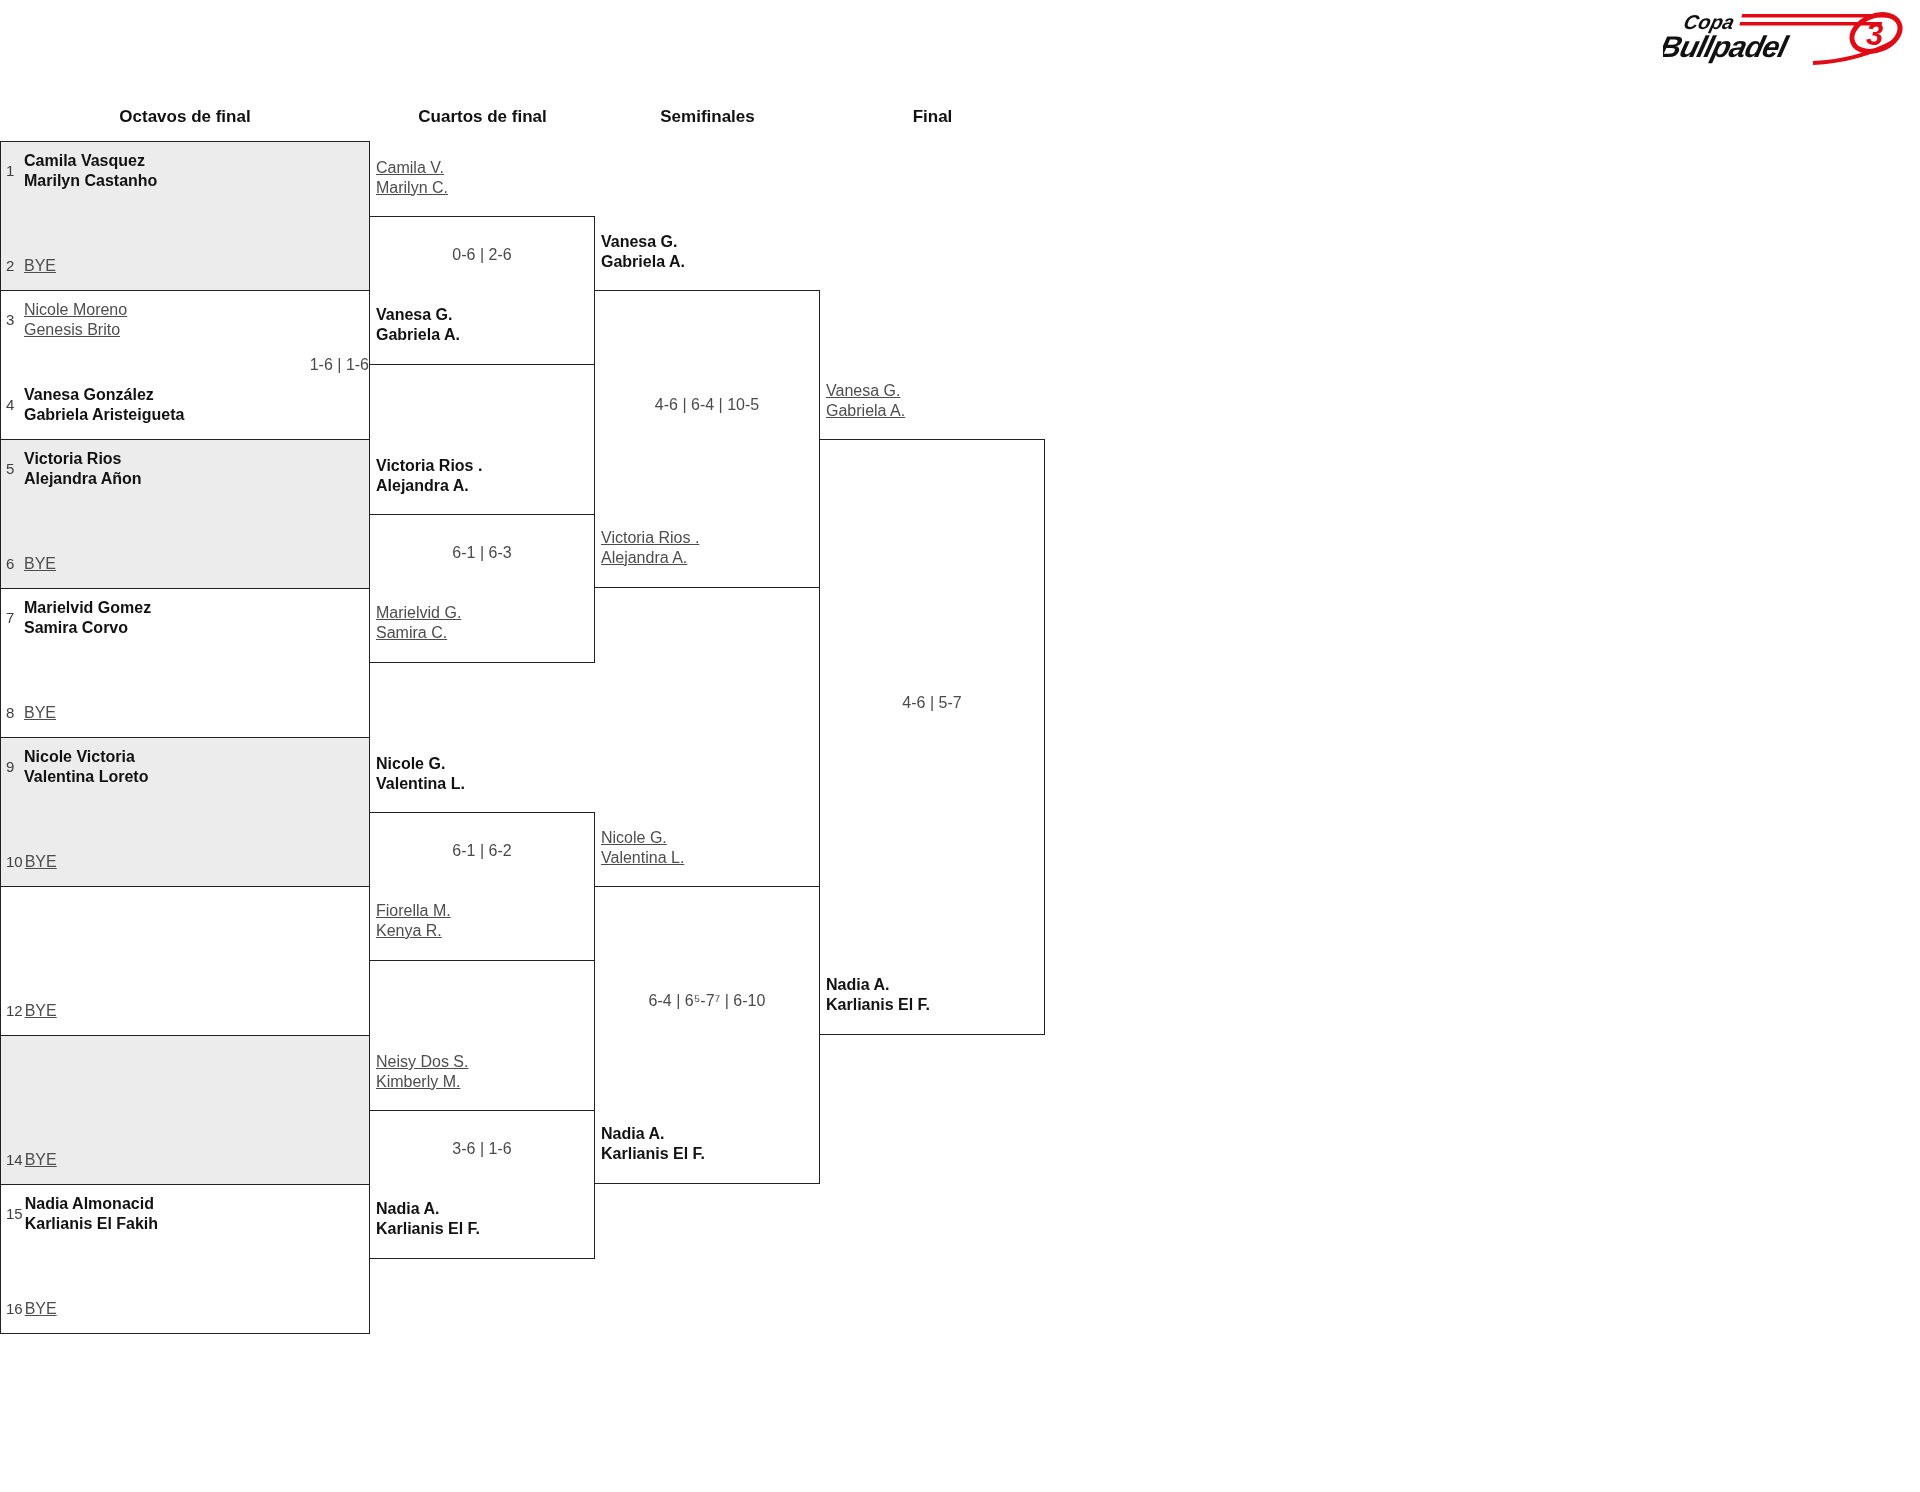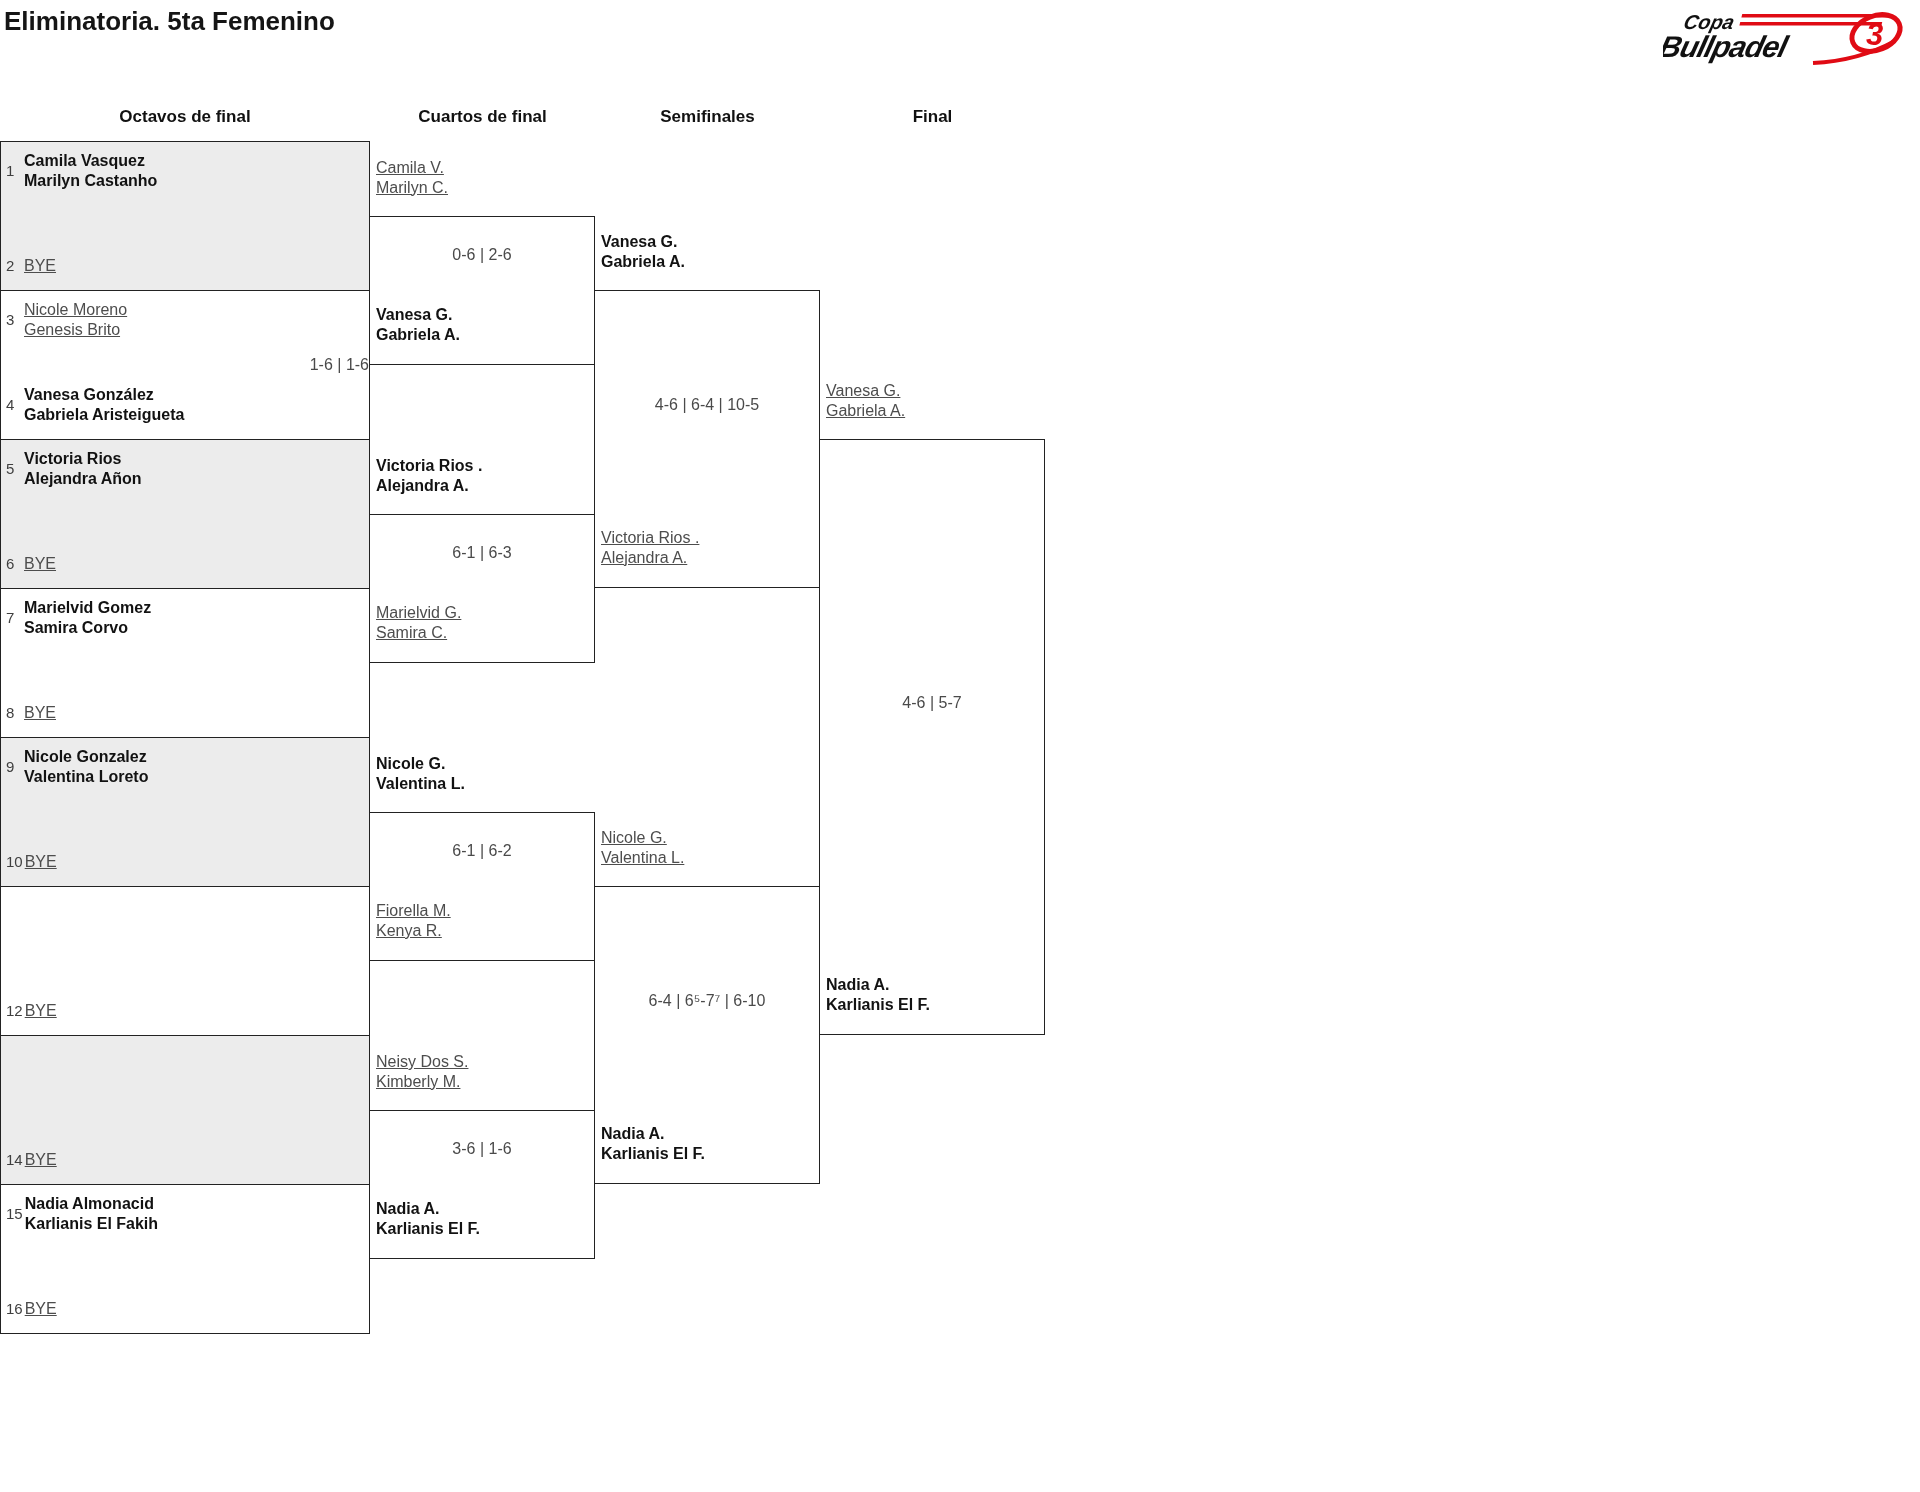--- a/index.html
+++ b/index.html
@@ -32,21 +32,20 @@
   .m-score{position:absolute;left:0;right:0;text-align:center;font-size:16px;color:#4a4a4a;}
   .qf .m-score{top:29px}.sf .m-score{top:105px}.fin .m-score{top:254px}
   .ml{position:absolute;left:6px;font-size:16px;line-height:19.5px;}
   .ml.top{bottom:calc(100% + 20px);}
   .ml.bot{bottom:20px;}
 </style>
 </head>
 <body>
 
 <div class="title">
-  <div>Eliminatoria. 5ta Femenino</div>
 </div>
 
 <svg class="logo" viewBox="0 0 242 64" aria-hidden="true">
   <g transform="skewX(-14)">
     <text x="26" y="26" font-size="20" font-weight="bold" font-style="italic" fill="#111">Copa</text>
     <rect x="82" y="11" width="148" height="3.6" fill="#e00b14"></rect>
     <rect x="82" y="19" width="142" height="3.6" fill="#e00b14"></rect>
     <text x="8" y="54" font-size="30" font-weight="bold" font-style="italic" fill="#111" letter-spacing="-1">Bullpadel</text>
   </g>
   <g transform="rotate(-22 213 30)">
@@ -107,21 +106,21 @@
   </div>
   <div class="ob team">
     <span class="seed">8</span>
     <span class="names l">BYE</span>
   </div>
 </div>
 
 <div class="o-box g" style="top:737px">
   <div class="ot team">
     <span class="seed">9</span>
-    <span class="names w"><span>Nicole Gonzalez</span><br>
+    <span class="names w"><span>Nicole Victoria</span><br>
       <span>Valentina Loreto</span></span>
   </div>
   <div class="ob team">
     <span class="seed">10</span>
     <span class="names l">BYE</span>
   </div>
 </div>
 
 <div class="o-box" style="top:886px">
   <div class="ob team">

